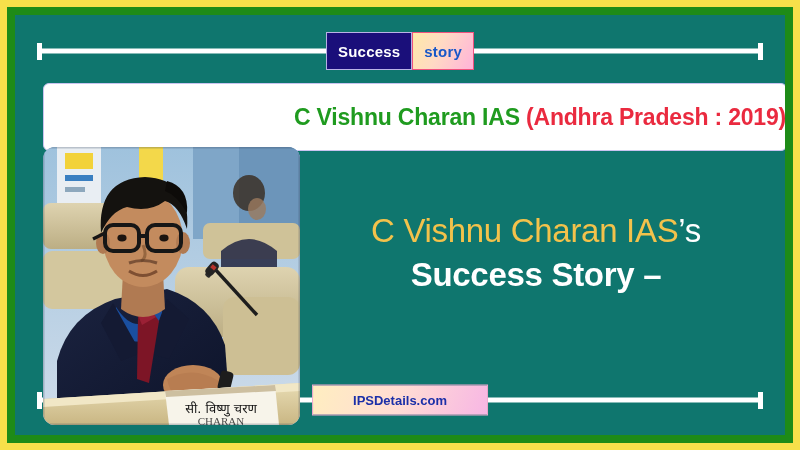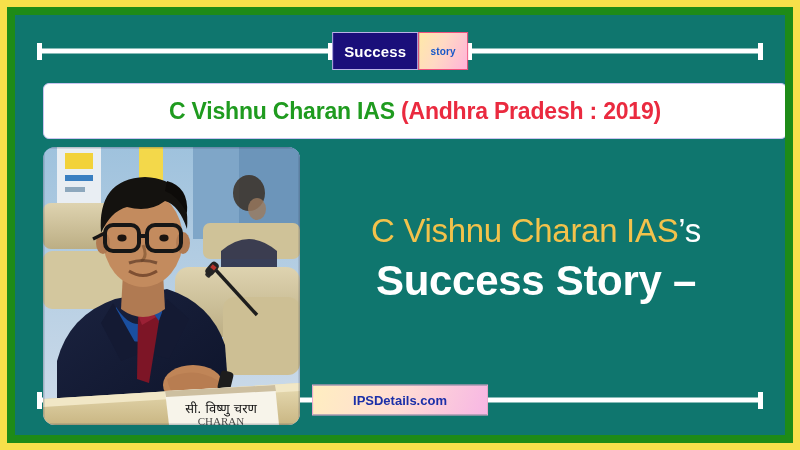--- a/index.html
+++ b/index.html
@@ -87,38 +87,38 @@
     letter-spacing: .2px;
   }
   #brand-story {
     display: flex;
     align-items: center;
     justify-content: center;
     padding: 0 11px;
     background: linear-gradient(115deg, #ffe9a8 0%, #ffd9c4 45%, #ffb3d9 100%);
     border: 1.5px solid #f0527e;
     color: #1857c8;
-    font-size: 10px;
+    font-size: 15px;
     font-weight: bold;
     letter-spacing: .2px;
   }
 
   
   #title-bar {
     position: absolute;
     left: 28px;
     top: 68px;
     width: 744px;
-    height: 56px;
+    height: 68px;
     background: #ffffff;
     border: 1.5px solid #c9c3f0;
     border-radius: 6px;
     display: flex;
     align-items: center;
-    justify-content: center;
+    justify-content: flex-end;
     z-index: 2;
   }
   #page-title {
     font-size: 23px;
     font-weight: bold;
     white-space: nowrap;
     letter-spacing: -.2px;
   }
   #page-title .tt-green { color: #1f9b1f; }
   #page-title .tt-red   { color: #ea2a3f; }
@@ -149,21 +149,21 @@
   #headline-line1 {
     font-size: 33px;
     font-weight: normal;
     color: #f3c24b;
     line-height: 1.25;
     white-space: nowrap;
     letter-spacing: -.3px;
   }
   #headline-line1 .apos { color: #ffffff; }
   #headline-line2 {
-    font-size: 42px;
+    font-size: 33px;
     font-weight: bold;
     color: #ffffff;
     line-height: 1.45;
     letter-spacing: -.3px;
   }
 
   
   #bottom-band {
     position: absolute;
     left: 0; right: 0;

